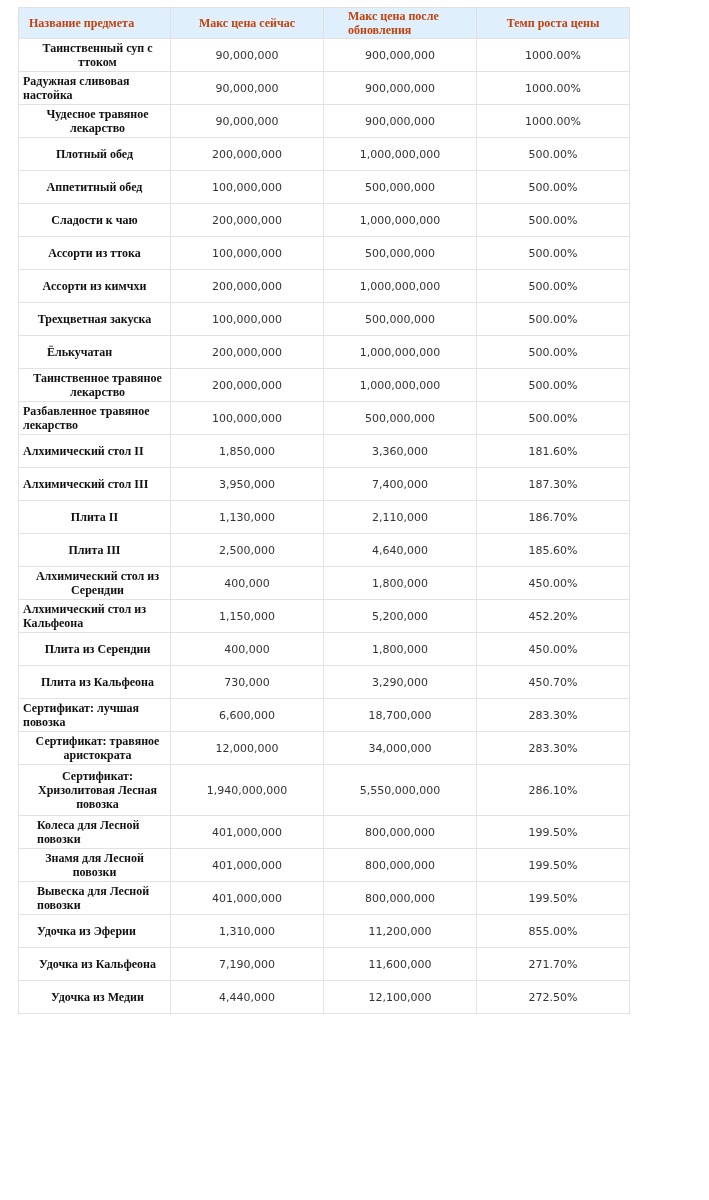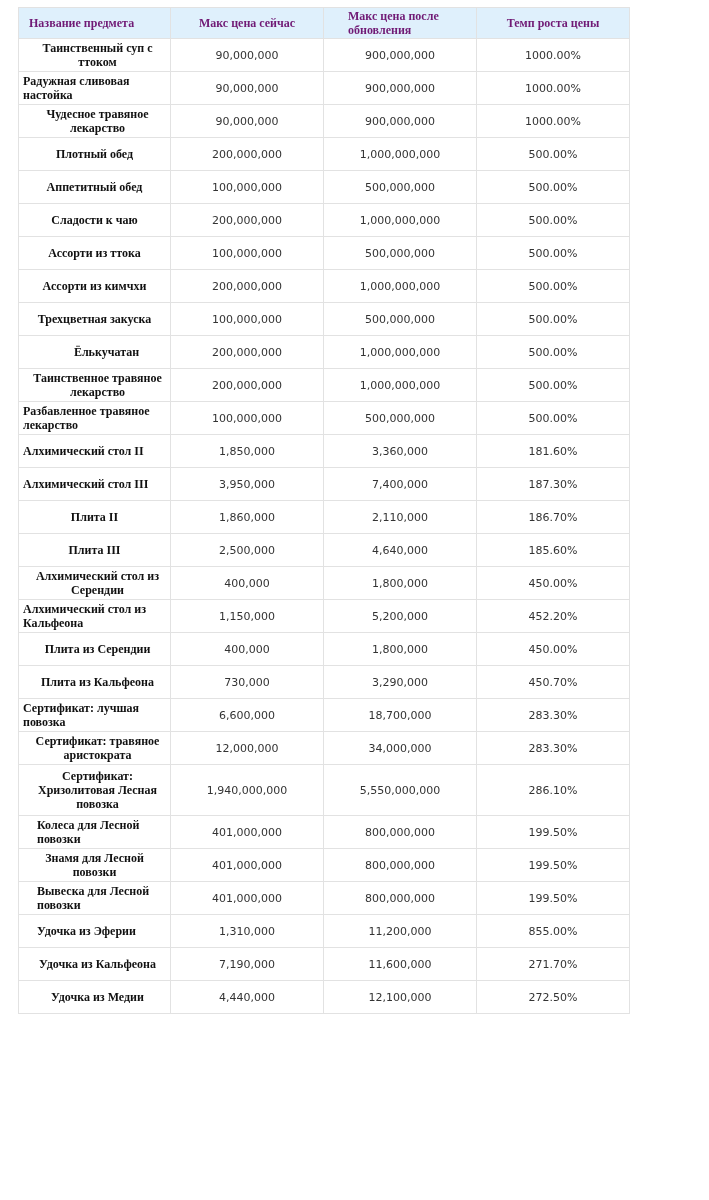--- a/index.html
+++ b/index.html
@@ -13,21 +13,21 @@
   .price-table th, .price-table td {
     border: 1px solid #e2e2e2;
     padding: 0 2px;
     vertical-align: middle;
   }
   .price-table th {
     background: #dff0fc;
     font-family: "Liberation Serif", serif;
     font-weight: bold;
     font-size: 12px;
-    color: #701a75;
+    color: #c2410c;
     height: 30px;
     line-height: 14px;
   }
   .price-table th.h-name { text-align: left; padding-left: 10px; }
   .price-table th.h-now { text-align: center; }
   .price-table th.h-after { text-align: left; padding-left: 24px; }
   .price-table th.h-rate { text-align: center; }
   .price-table td.name {
     font-family: "Liberation Serif", serif;
     font-weight: bold;
@@ -45,21 +45,21 @@
     height: 30px;
   }
   .price-table tr.tall td { height: 48px; }
   col.c1 { width: 152px; }
   col.c2 { width: 153px; }
   col.c3 { width: 153px; }
   col.c4 { width: 153px; }
   .ind-0 { padding-left: 4px !important; }
   .ind-1 { padding-left: 10px !important; text-align: center; }
   .ind-2 { padding-left: 18px !important; }
-  .ind-3 { padding-left: 28px !important; text-align: center; }
+  .ind-3 { padding-left: 28px !important; }
   .center { text-align: center; }
 </style>
 </head>
 <body>
 
 <table class="price-table">
   <colgroup>
       <col class="c1">
       <col class="c2">
       <col class="c3">
@@ -153,21 +153,21 @@
         <td class="num">181.60%</td>
       </tr>
       <tr>
         <td class="name ind-0">Алхимический стол III</td>
         <td class="num">3,950,000</td>
         <td class="num">7,400,000</td>
         <td class="num">187.30%</td>
       </tr>
       <tr>
         <td class="name center">Плита II</td>
-        <td class="num">1,860,000</td>
+        <td class="num">1,130,000</td>
         <td class="num">2,110,000</td>
         <td class="num">186.70%</td>
       </tr>
       <tr>
         <td class="name center">Плита III</td>
         <td class="num">2,500,000</td>
         <td class="num">4,640,000</td>
         <td class="num">185.60%</td>
       </tr>
       <tr>

